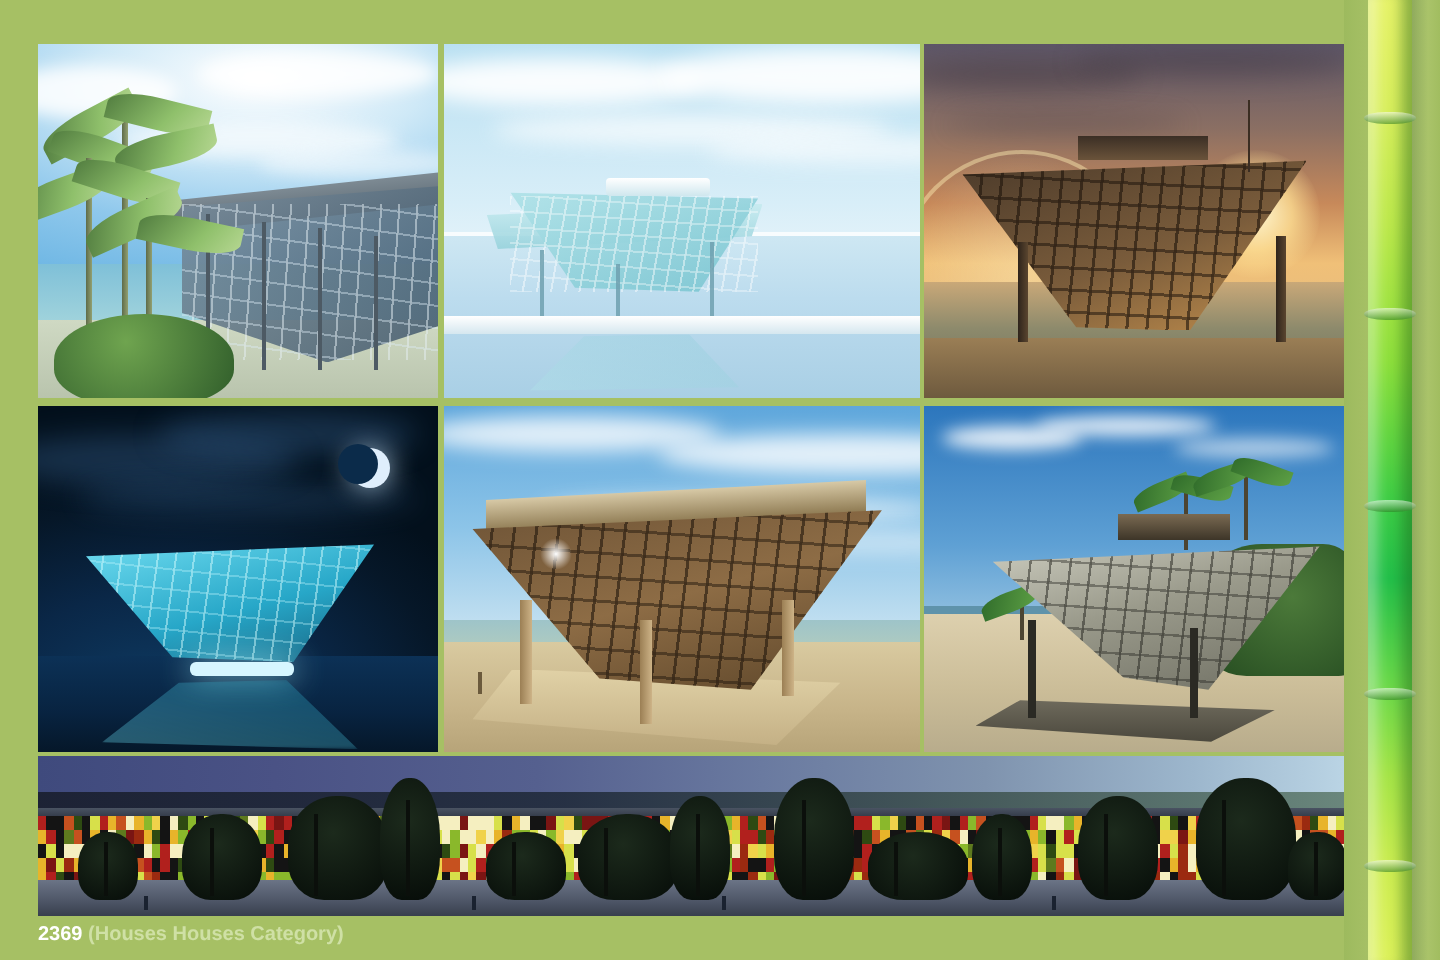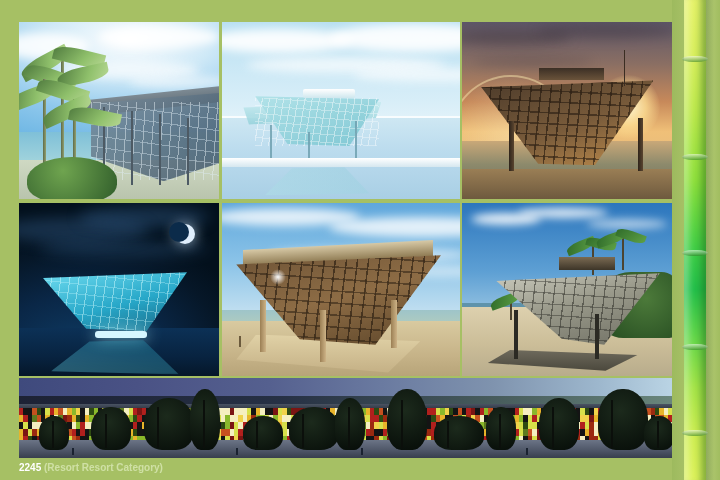--- a/index.html
+++ b/index.html
@@ -1150,21 +1150,21 @@
         <div class="s7-person" style="left:8%;"></div>
         <div class="s7-person" style="left:33%;"></div>
         <div class="s7-person" style="left:52%;"></div>
         <div class="s7-person" style="left:77%;"></div>
       </div>
     </div>
 
   </div>
 
   <div class="footer">
-    <span class="num">2245</span><span>&nbsp;</span><span class="cat">(Resort Resort Category)</span>
+    <span class="num">2369</span><span>&nbsp;</span><span class="cat">(Houses Houses Category)</span>
   </div>
 
   <div class="bamboo-band">
     <div class="bamboo-shadow"></div>
     <div class="bamboo-stalk">
       <div class="node" style="top:62px;"></div>
       <div class="node" style="top:160px;"></div>
       <div class="node" style="top:256px;"></div>
       <div class="node" style="top:350px;"></div>
       <div class="node" style="top:436px;"></div>

